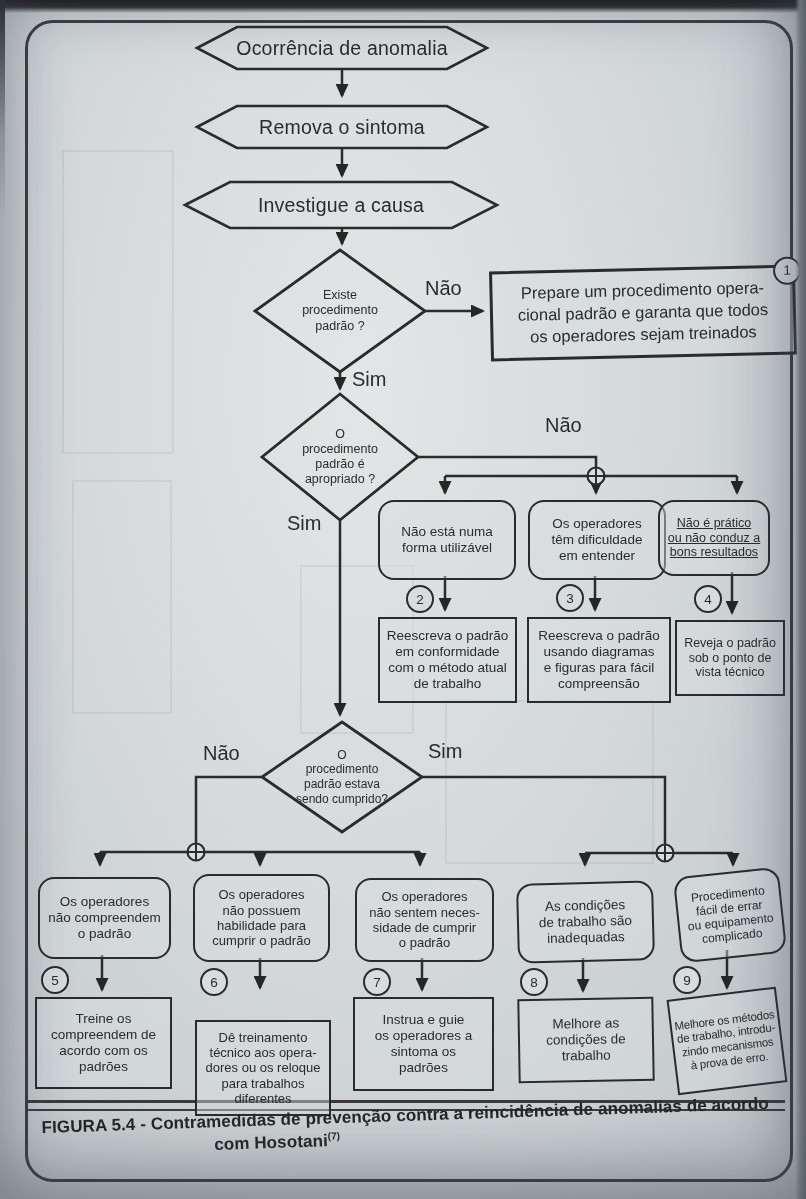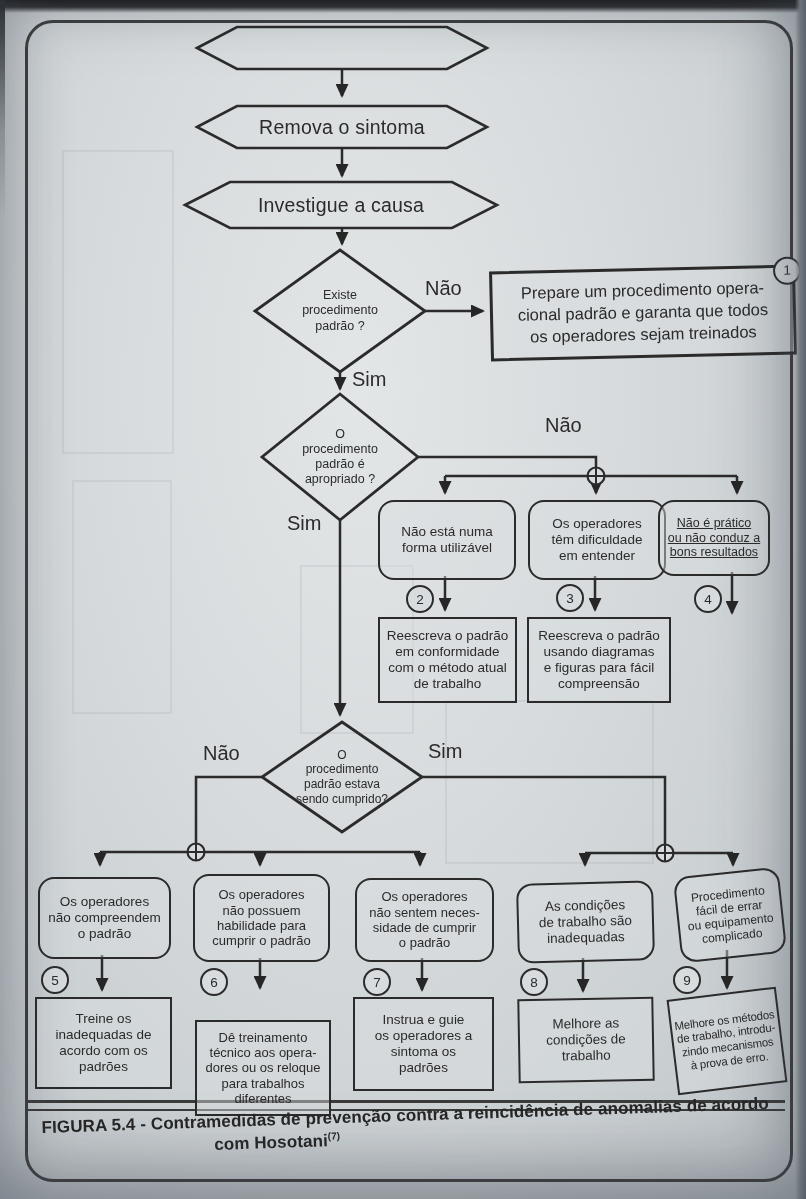--- a/index.html
+++ b/index.html
@@ -109,20 +109,21 @@
     <g stroke="#2b2b2b" stroke-width="2.2">
       <circle cx="596" cy="476" r="8.5" fill="#d8dcde"></circle>
       <path d="M587.5,476 H604.5 M596,467.5 V484.5" fill="none" stroke-width="2"></path>
       <circle cx="196" cy="852" r="8.5" fill="#d8dcde"></circle>
       <path d="M187.5,852 H204.5 M196,843.5 V860.5" fill="none" stroke-width="2"></path>
       <circle cx="665" cy="853" r="8.5" fill="#d8dcde"></circle>
       <path d="M656.5,853 H673.5 M665,844.5 V861.5" fill="none" stroke-width="2"></path>
     </g>
   </svg>
 
+  <div class="node hexlabel" style="left:197px;top:27px;width:290px;height:42px;">Ocorrência de anomalia</div>
   <div class="node hexlabel" style="left:197px;top:106px;width:290px;height:42px;">Remova o sintoma</div>
   <div class="node hexlabel" style="left:185px;top:182px;width:312px;height:46px;">Investigue a causa</div>
 
   <div class="node dialabel" style="left:265px;top:263px;width:150px;height:96px;">Existe
 procedimento
 padrão ?</div>
   <div class="node dialabel" style="left:265px;top:409px;width:150px;height:96px;">O
 procedimento
 padrão é
 apropriado ?</div>
@@ -159,20 +160,23 @@
   <div class="numcircle" style="left:694px;top:585px;">4</div>
 
   <div class="node action" style="left:378px;top:617px;width:135px;height:82px;">Reescreva o padrão
 em conformidade
 com o método atual
 de trabalho</div>
   <div class="node action" style="left:527px;top:617px;width:140px;height:82px;">Reescreva o padrão
 usando diagramas
 e figuras para fácil
 compreensão</div>
+  <div class="node action small" style="left:675px;top:620px;width:106px;height:72px;">Reveja o padrão
+sob o ponto de
+vista técnico</div>
 
   <div class="node cause" style="left:38px;top:877px;width:129px;height:78px;">Os operadores
 não compreendem
 o padrão</div>
   <div class="node cause" style="left:193px;top:874px;width:133px;height:84px;font-size:13px;">Os operadores
 não possuem
 habilidade para
 cumprir o padrão</div>
   <div class="node cause" style="left:355px;top:878px;width:135px;height:80px;font-size:13px;">Os operadores
 não sentem neces-
@@ -186,21 +190,21 @@
 ou equipamento
 complicado</div>
 
   <div class="numcircle" style="left:41px;top:966px;">5</div>
   <div class="numcircle" style="left:200px;top:968px;">6</div>
   <div class="numcircle" style="left:363px;top:968px;">7</div>
   <div class="numcircle" style="left:520px;top:968px;">8</div>
   <div class="numcircle" style="left:673px;top:966px;">9</div>
 
   <div class="node action" style="left:35px;top:997px;width:133px;height:88px;">Treine os
-inadequadas de
+compreendem de
 acordo com os
 padrões</div>
   <div class="node action" style="left:195px;top:1020px;width:132px;height:92px;font-size:13px;">Dê treinamento
 técnico aos opera-
 dores ou os reloque
 para trabalhos
 diferentes</div>
   <div class="node action" style="left:353px;top:997px;width:137px;height:90px;">Instrua e guie
 os operadores a
 sintoma os

